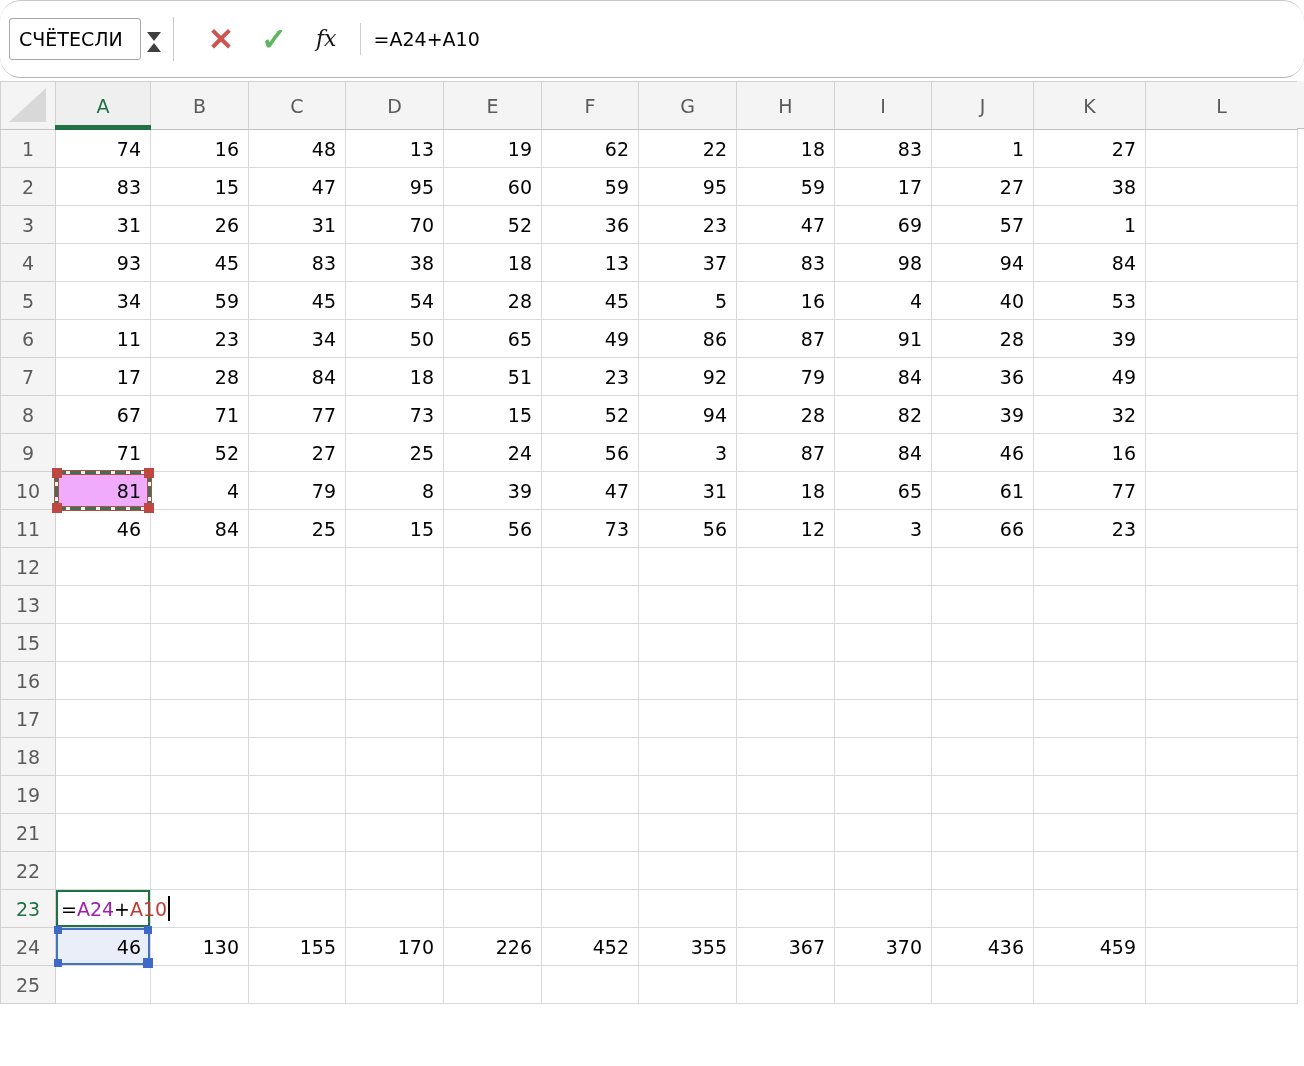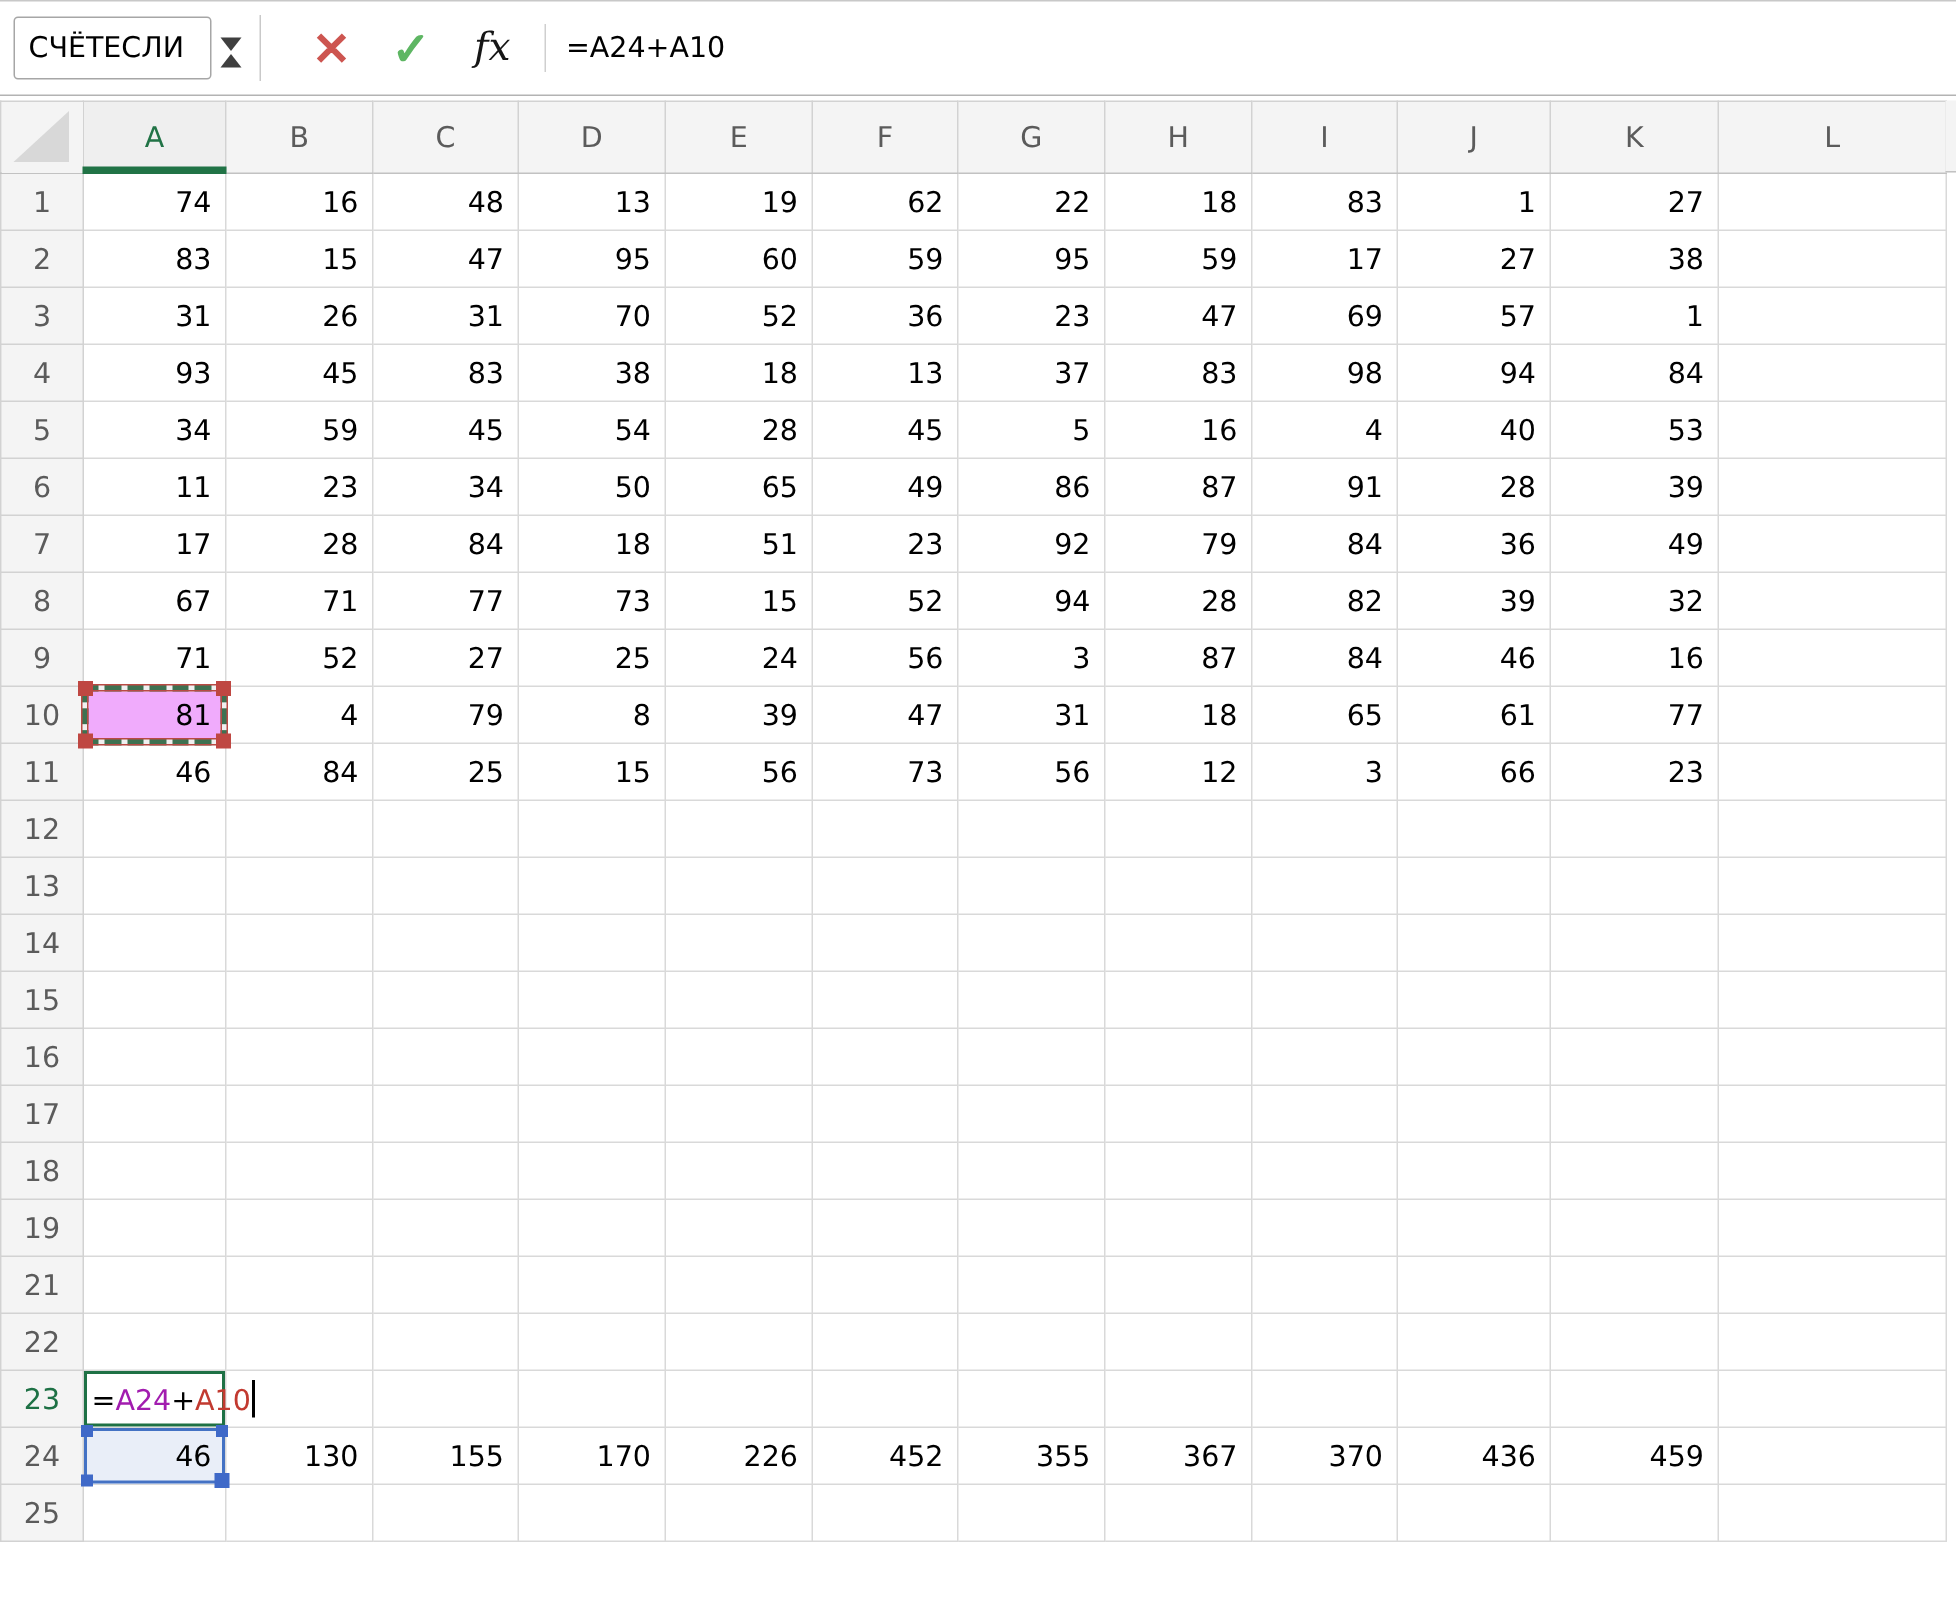--- a/index.html
+++ b/index.html
@@ -5,42 +5,42 @@
   * { box-sizing: border-box; }
   html,body { margin:0; padding:0; }
   body {
     width:1304px; height:1066px; overflow:hidden; background:#fff;
     font-family:"DejaVu Sans","Liberation Sans",sans-serif;
     -webkit-font-smoothing:antialiased;
   }
 
   
   .formula-bar {
-    height:64px; border-top:1px solid #c8c8c8; border-bottom:1px solid #b3b3b3;
-    display:flex; align-items:center; background:#fff; position:relative;
+    height:78px; border-top:1px solid #c8c8c8; border-bottom:1px solid #b3b3b3;
+    display:flex; align-items:center; background:#fff; position:relative;border-radius:21px;
   }
   .name-box {
     width:132px; height:42px; margin-left:9px;
     border:1.5px solid #a6a6a6; border-radius:3px; background:#fff;
     display:flex; align-items:center; overflow:hidden;
   }
   .name-box-text {
     flex:1; font-size:19px; padding-left:9px; color:#000;
     white-space:nowrap; overflow:hidden;
   }
   .spinner { width:26px; height:42px; display:flex; flex-direction:column; align-items:center; justify-content:center; gap:4px; }
   .spin-btn { background:none; border:none; padding:0; width:14px; height:9px; display:block; cursor:default; }
   .tri-up   { width:0; height:0; border-left:7px solid transparent; border-right:7px solid transparent; border-bottom:9px solid #3f3f3f; }
   .tri-down { width:0; height:0; border-left:7px solid transparent; border-right:7px solid transparent; border-top:9px solid #3f3f3f; }
   .nb-divider { width:1px; height:44px; background:#c9c9c9; margin-left:6px; }
 
   .fb-btn { background:none; border:none; padding:0; line-height:1; cursor:default; }
   .fb-cancel { margin-left:34px; color:#cd5550; font-size:31px; font-weight:bold; }
   .fb-enter  { margin-left:27px; color:#5eb663; font-size:31px; font-weight:bold; }
-  .fb-fx     { margin-left:29px; font-family:"DejaVu Serif","Liberation Serif",serif; font-style:italic; font-size:26px; color:#161616; }
+  .fb-fx     { margin-left:29px; font-family:"DejaVu Serif","Liberation Serif",serif; font-style:italic; font-size:22px; color:#161616; }
   .fb-divider { width:1px; height:32px; background:#cfcfcf; margin-left:23px; }
   .fb-formula { margin-left:13px; font-size:19px; color:#000; white-space:nowrap; }
 
   
   .grid-area { position:relative; margin-top:3px; }
   table { border-collapse:collapse; table-layout:fixed; width:1297px; }
   th,td { padding:0; border:1px solid #d9d9d9; }
 
   thead tr { height:48px; }
   thead th {
@@ -340,35 +340,20 @@
           <td></td>
           <td></td>
           <td></td>
           <td></td>
           <td></td>
           <td></td>
           <td></td>
           <td></td>
         </tr>
         <tr>
-          <th>14</th>
-          <td></td>
-          <td></td>
-          <td></td>
-          <td></td>
-          <td></td>
-          <td></td>
-          <td></td>
-          <td></td>
-          <td></td>
-          <td></td>
-          <td></td>
-          <td></td>
-        </tr>
-        <tr>
           <th>15</th>
           <td></td>
           <td></td>
           <td></td>
           <td></td>
           <td></td>
           <td></td>
           <td></td>
           <td></td>
           <td></td>

